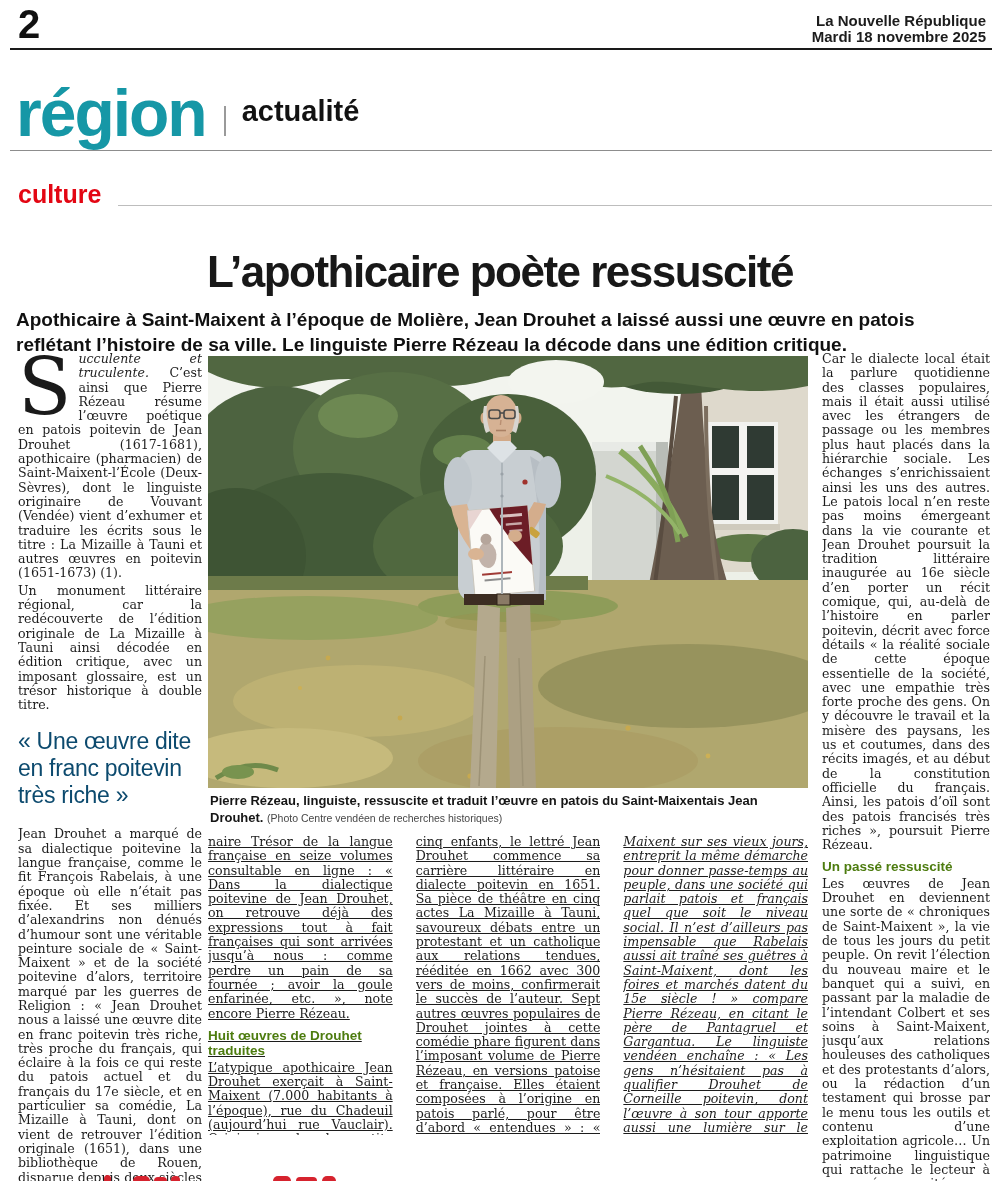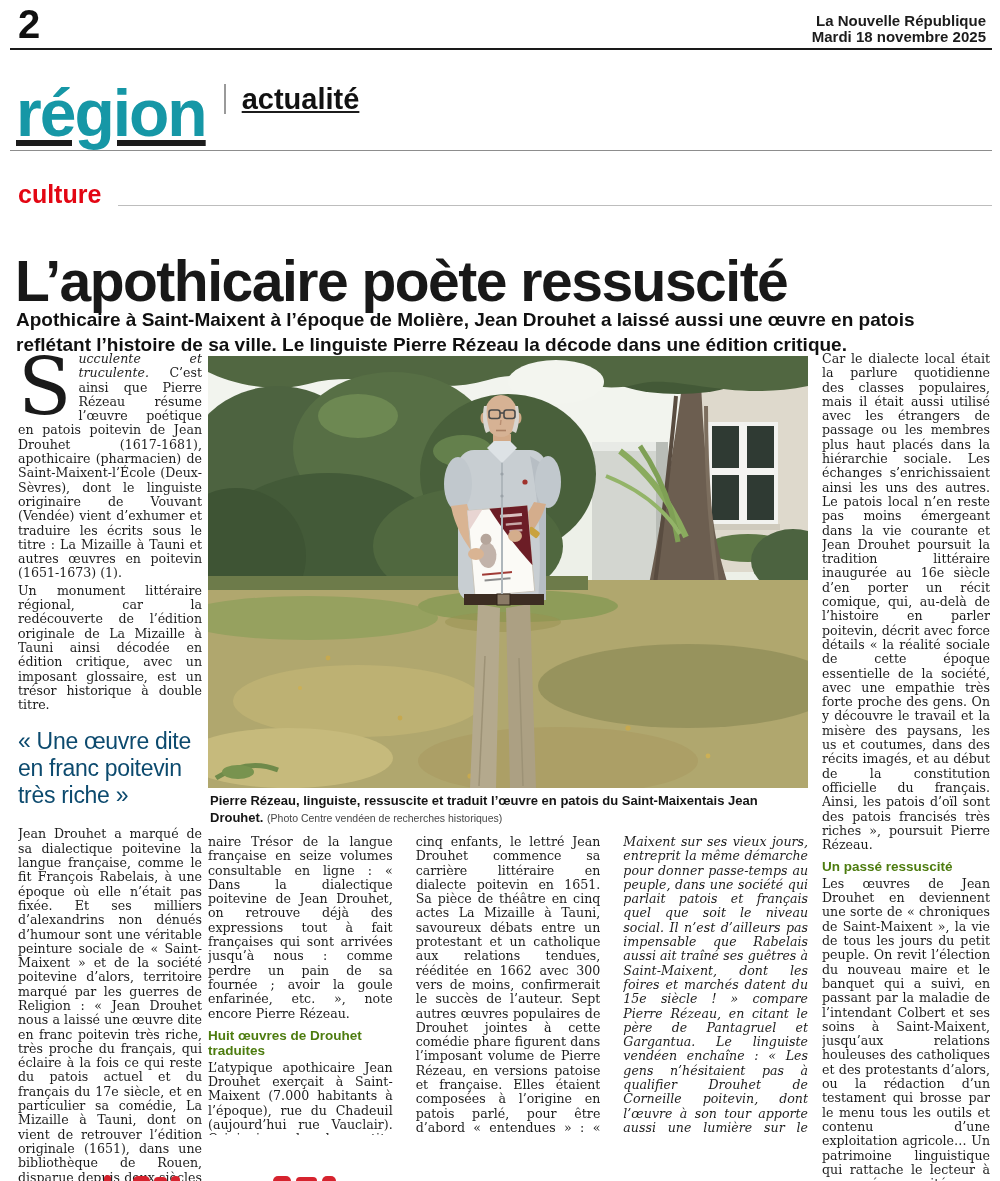--- a/index.html
+++ b/index.html
@@ -5,50 +5,50 @@
   html,body{margin:0;padding:0;background:#ffffff;}
   .page{position:relative;width:1000px;height:1181px;background:#fff;overflow:hidden;
         font-family:"Liberation Sans",sans-serif;color:#1c1c1c;}
   
   .pageno{position:absolute;left:18px;top:4px;font-size:40px;font-weight:bold;line-height:1;color:#111;}
   .masthead{position:absolute;right:14px;top:12px;text-align:right;font-weight:bold;}
   .masthead .paper{font-size:15px;line-height:17px;}
   .masthead .date{font-size:15px;line-height:15px;}
   .header-rule{position:absolute;left:10px;right:8px;top:48px;border-top:2px solid #1a1a1a;}
   
-  .section-row{position:absolute;left:16px;top:84px;display:flex;text-decoration:underline;}
+  .section-row{position:absolute;left:16px;top:84px;display:flex;align-items:flex-end;}
   .section-name{font-size:66px;font-weight:bold;color:#1697a6;letter-spacing:-2px;line-height:58px;}
   .section-sep{width:2px;height:30px;background:#9a9a9a;margin:0 16px 6px 18px;}
   .section-sub{font-size:29px;font-weight:bold;color:#121212;line-height:30px;margin-bottom:16px;}
   .section-rule{position:absolute;left:10px;right:8px;top:150px;border-top:1px solid #8d8d8d;}
   
   .kicker{position:absolute;left:18px;top:181px;font-size:25px;font-weight:bold;color:#e30613;line-height:26px;}
   .kicker-rule{position:absolute;left:118px;right:8px;top:205px;border-top:1px solid #bdbdbd;}
-  .headline{position:absolute;left:15px;top:212px;width:970px;font-size:57px;font-weight:bold;
-            letter-spacing:-1.5px;line-height:62px;color:#181818;}
+  .headline{position:absolute;left:15px;top:212px;width:970px;font-size:44px;font-weight:bold;
+            letter-spacing:-1.5px;line-height:62px;color:#181818;text-align:center;}
   .standfirst{position:absolute;left:16px;top:288px;width:930px;font-size:19px;font-weight:bold;
               line-height:25px;color:#101010;}
   
   .col-left{position:absolute;left:18px;top:352px;width:184px;height:829px;overflow:hidden;}
   .col-center{position:absolute;left:208px;top:356px;width:600px;height:825px;overflow:hidden;}
   .col-right{position:absolute;left:822px;top:352px;width:168px;height:829px;overflow:hidden;}
   .bt{font-family:"DejaVu Serif","Liberation Serif",serif;font-size:12.6px;line-height:14.3px;
       text-align:justify;color:#1d1d1d;margin:0 0 3px 0;}
   .it{font-style:italic;}
   .dropcap{float:left;font-family:"DejaVu Serif",serif;font-size:78px;line-height:62px;
            padding:4px 7px 0 0;color:#1a1a1a;}
   .pull-quote{margin:16px 0 18px 0;font-size:23px;line-height:27px;color:#0c4a6e;
               font-weight:normal;letter-spacing:-0.3px;}
   .subhead{font-family:"Liberation Sans",sans-serif;font-size:13.5px;font-weight:bold;
            line-height:15.5px;color:#4d7c0f;margin:7px 0 2px 0;text-align:left;}
   
   .photo{display:block;width:600px;height:432px;}
   .caption{margin:5px 0 0 2px;font-size:13px;font-weight:bold;line-height:16.5px;color:#151515;}
   .caption .credit{font-weight:normal;font-size:10.5px;color:#474747;}
-  .bottom-cols{display:flex;gap:23px;margin-top:9px;}
+  .bottom-cols{display:flex;gap:23px;margin-top:9px;text-decoration:underline;}
   .bcol{width:191px;height:300px;overflow:hidden;}
   
   .frag{position:absolute;bottom:0;background:#d6232e;}
   .frag.r1{left:104px;width:7px;height:6px;border-radius:4px 4px 0 0;}
   .frag.r2{left:133px;width:17px;height:5px;border-radius:6px 6px 0 0;}
   .frag.r3{left:154px;width:13px;height:4px;border-radius:5px 5px 0 0;}
   .frag.r4{left:171px;width:9px;height:5px;border-radius:4px 4px 0 0;}
   .frag.r5{left:273px;width:18px;height:5px;border-radius:6px 6px 0 0;}
   .frag.r6{left:296px;width:21px;height:4px;border-radius:6px 6px 0 0;}
   .frag.r7{left:322px;width:14px;height:5px;border-radius:5px 5px 0 0;}

